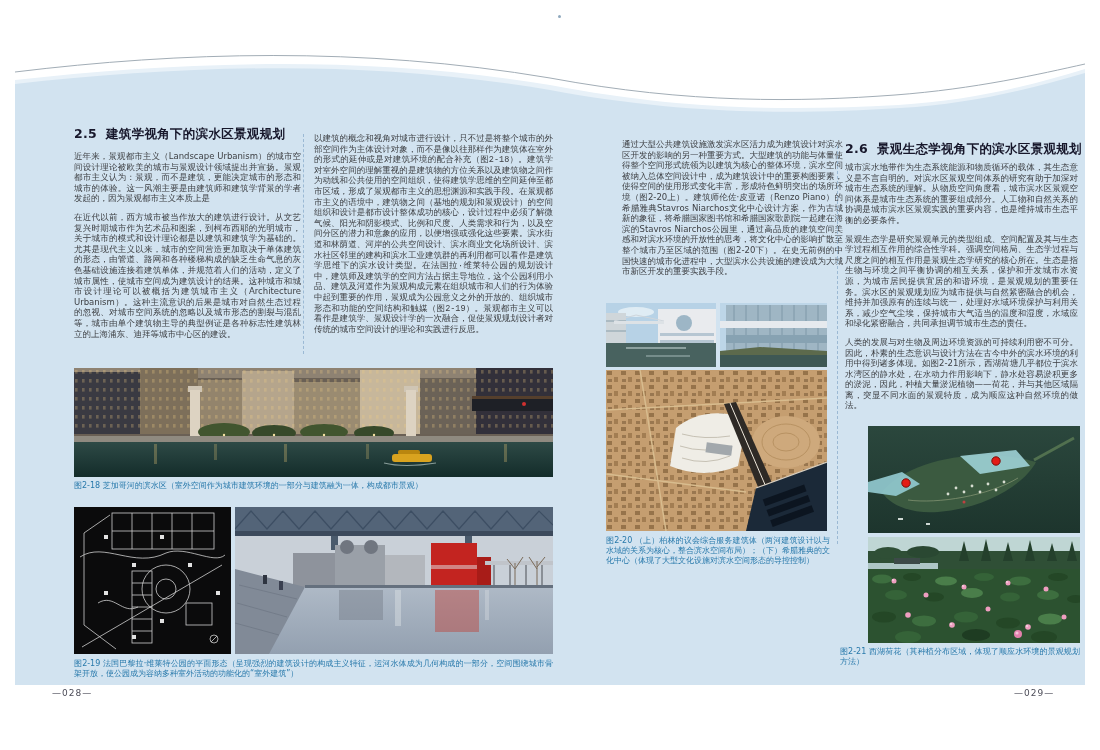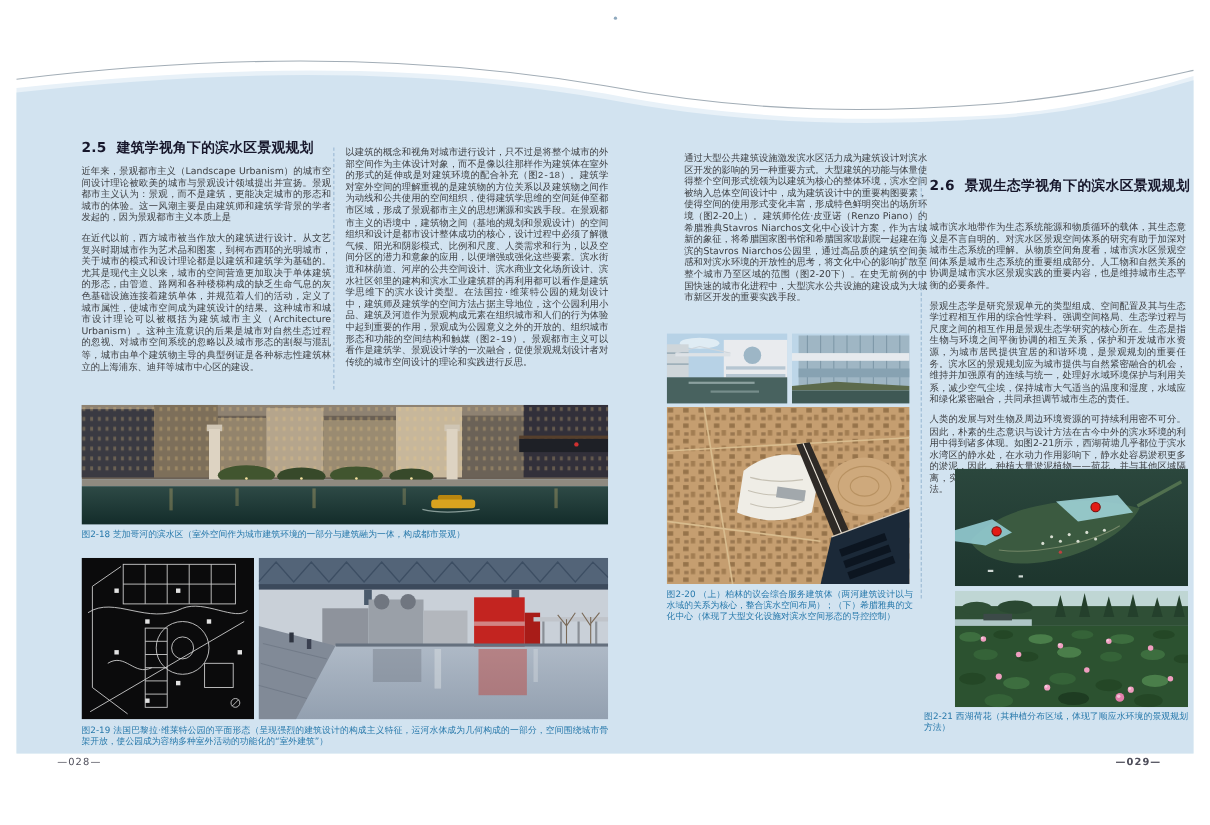--- a/index.html
+++ b/index.html
@@ -273,25 +273,25 @@
         <rect x="160" y="133" width="44" height="7"></rect>
         <rect x="160" y="144" width="44" height="7"></rect>
       </g>
     </svg>
   </div>
 
   <div class="abs caption" style="left:594px;top:536px;width:224px;">图2-20  （上）柏林的议会综合服务建筑体（两河建筑设计以与水域的关系为核心，整合滨水空间布局）；（下）希腊雅典的文化中心（体现了大型文化设施对滨水空间形态的导控控制）</div>
 
   <div class="abs divider" style="left:825px;top:146px;height:398px;"></div>
 
-  <div class="abs sec-heading" style="left:833px;top:141px;margin-top:20px;">
+  <div class="abs sec-heading" style="left:833px;top:141px;">
     <span class="num">2.6</span><span>景观生态学视角下的滨水区景观规划</span>
   </div>
 
-  <div class="abs body-col" style="left:833px;top:162px;width:233px;height:260px;margin-top:40px;">
+  <div class="abs body-col" style="left:833px;top:162px;width:233px;height:260px;">
     <p>城市滨水地带作为生态系统能源和物质循环的载体，其生态意义是不言自明的。对滨水区景观空间体系的研究有助于加深对城市生态系统的理解。从物质空间角度看，城市滨水区景观空间体系是城市生态系统的重要组成部分。人工物和自然关系的协调是城市滨水区景观实践的重要内容，也是维持城市生态平衡的必要条件。</p>
     <p>景观生态学是研究景观单元的类型组成、空间配置及其与生态学过程相互作用的综合性学科。强调空间格局、生态学过程与尺度之间的相互作用是景观生态学研究的核心所在。生态是指生物与环境之间平衡协调的相互关系，保护和开发城市水资源，为城市居民提供宜居的和谐环境，是景观规划的重要任务。滨水区的景观规划应为城市提供与自然紧密融合的机会，维持并加强原有的连续与统一，处理好水域环境保护与利用关系，减少空气尘埃，保持城市大气适当的温度和湿度，水域应和绿化紧密融合，共同承担调节城市生态的责任。</p>
     <p>人类的发展与对生物及周边环境资源的可持续利用密不可分。因此，朴素的生态意识与设计方法在古今中外的滨水环境的利用中得到诸多体现。如图2-21所示，西湖荷塘几乎都位于滨水水湾区的静水处，在水动力作用影响下，静水处容易淤积更多的淤泥，因此，种植大量淤泥植物——荷花，并与其他区域隔离，突显不同水面的景观特质，成为顺应这种自然环境的做法。</p>
   </div>
 
   <div class="abs photo" style="left:856px;top:426px;width:212px;height:107px;">
     <svg width="212" height="107" viewBox="0 0 212 107">
       <defs>
         <linearGradient id="aw" x1="0" y1="0" x2="0" y2="1">
           <stop offset="0" stop-color="#2b473d"></stop>
@@ -380,15 +380,15 @@
         <circle cx="83" cy="87" r="1.2"></circle>
           <circle cx="159" cy="89" r="1.2"></circle>
       </g>
       <circle cx="150" cy="97" r="4" fill="#e380ac"></circle>
       <circle cx="149" cy="96" r="1.6" fill="#f6c0d8"></circle>
     </svg>
   </div>
 
   <div class="abs caption" style="left:828px;top:647px;width:240px;">图2-21  西湖荷花（其种植分布区域，体现了顺应水环境的景观规划方法）</div>
 
-  <div class="abs page-num" style="left:1002px;top:688px;font-weight:bold;">—029—</div>
+  <div class="abs page-num" style="left:1002px;top:688px;">—029—</div>
 
 </div>
 
 </body></html>

